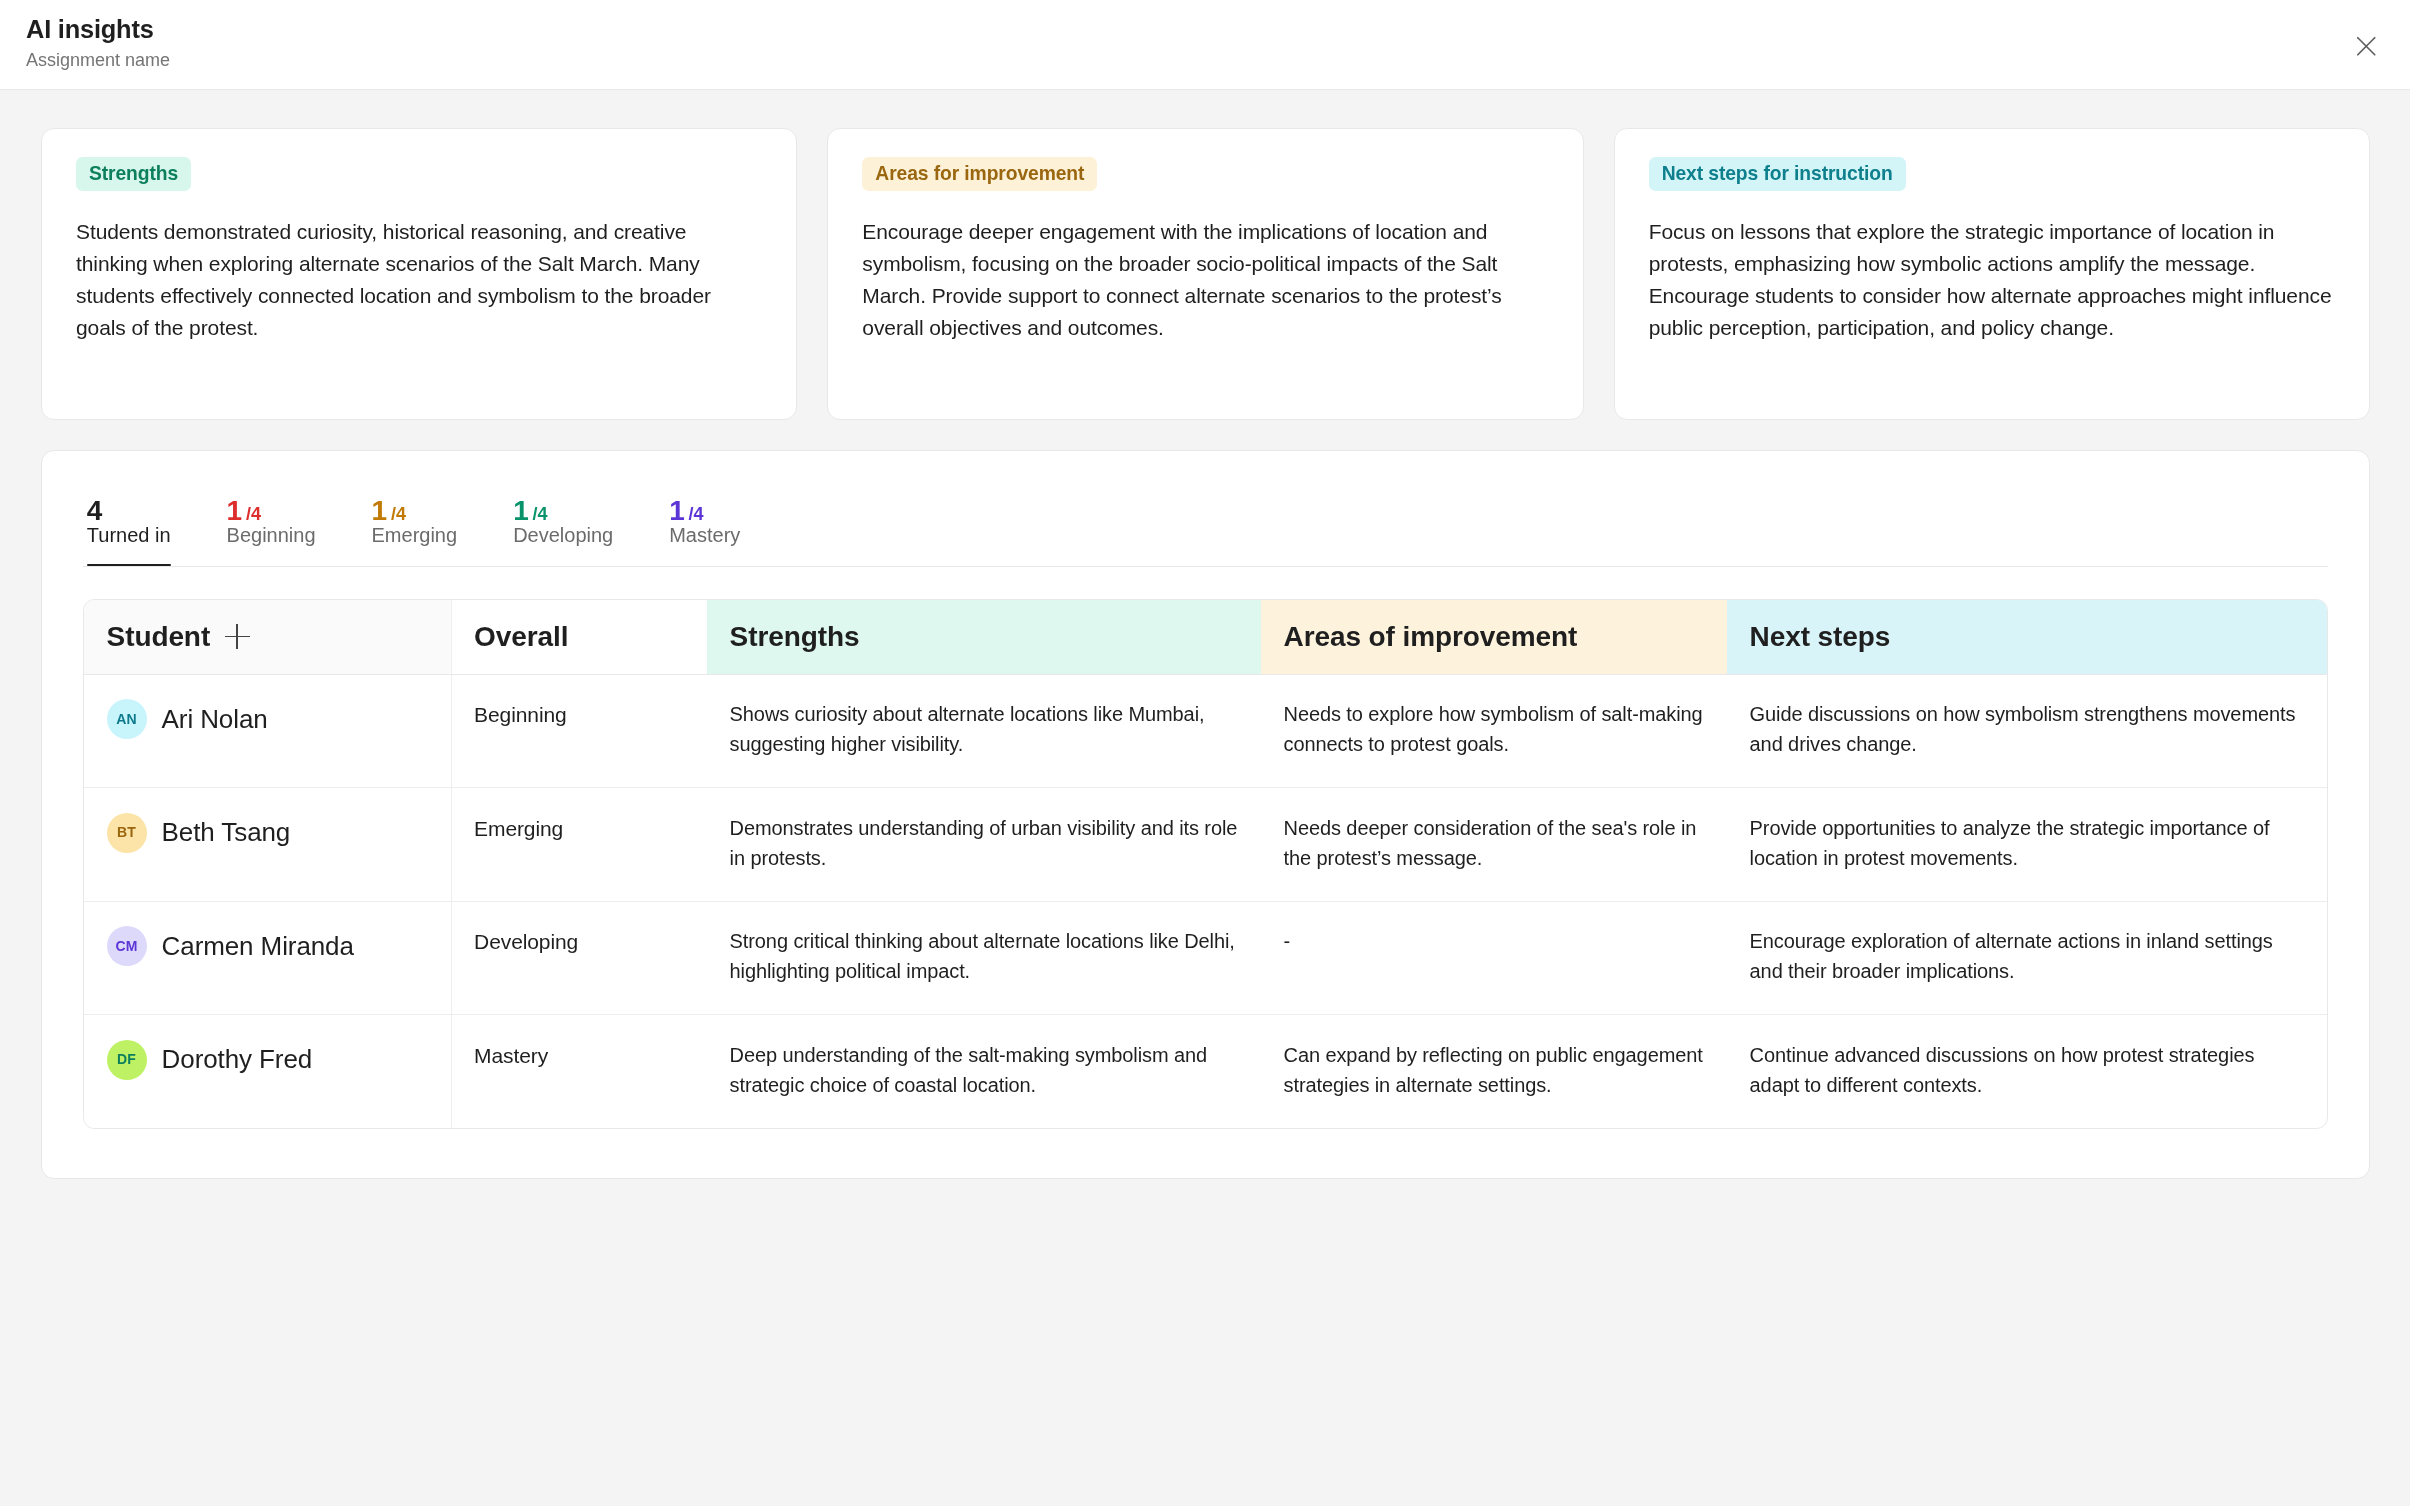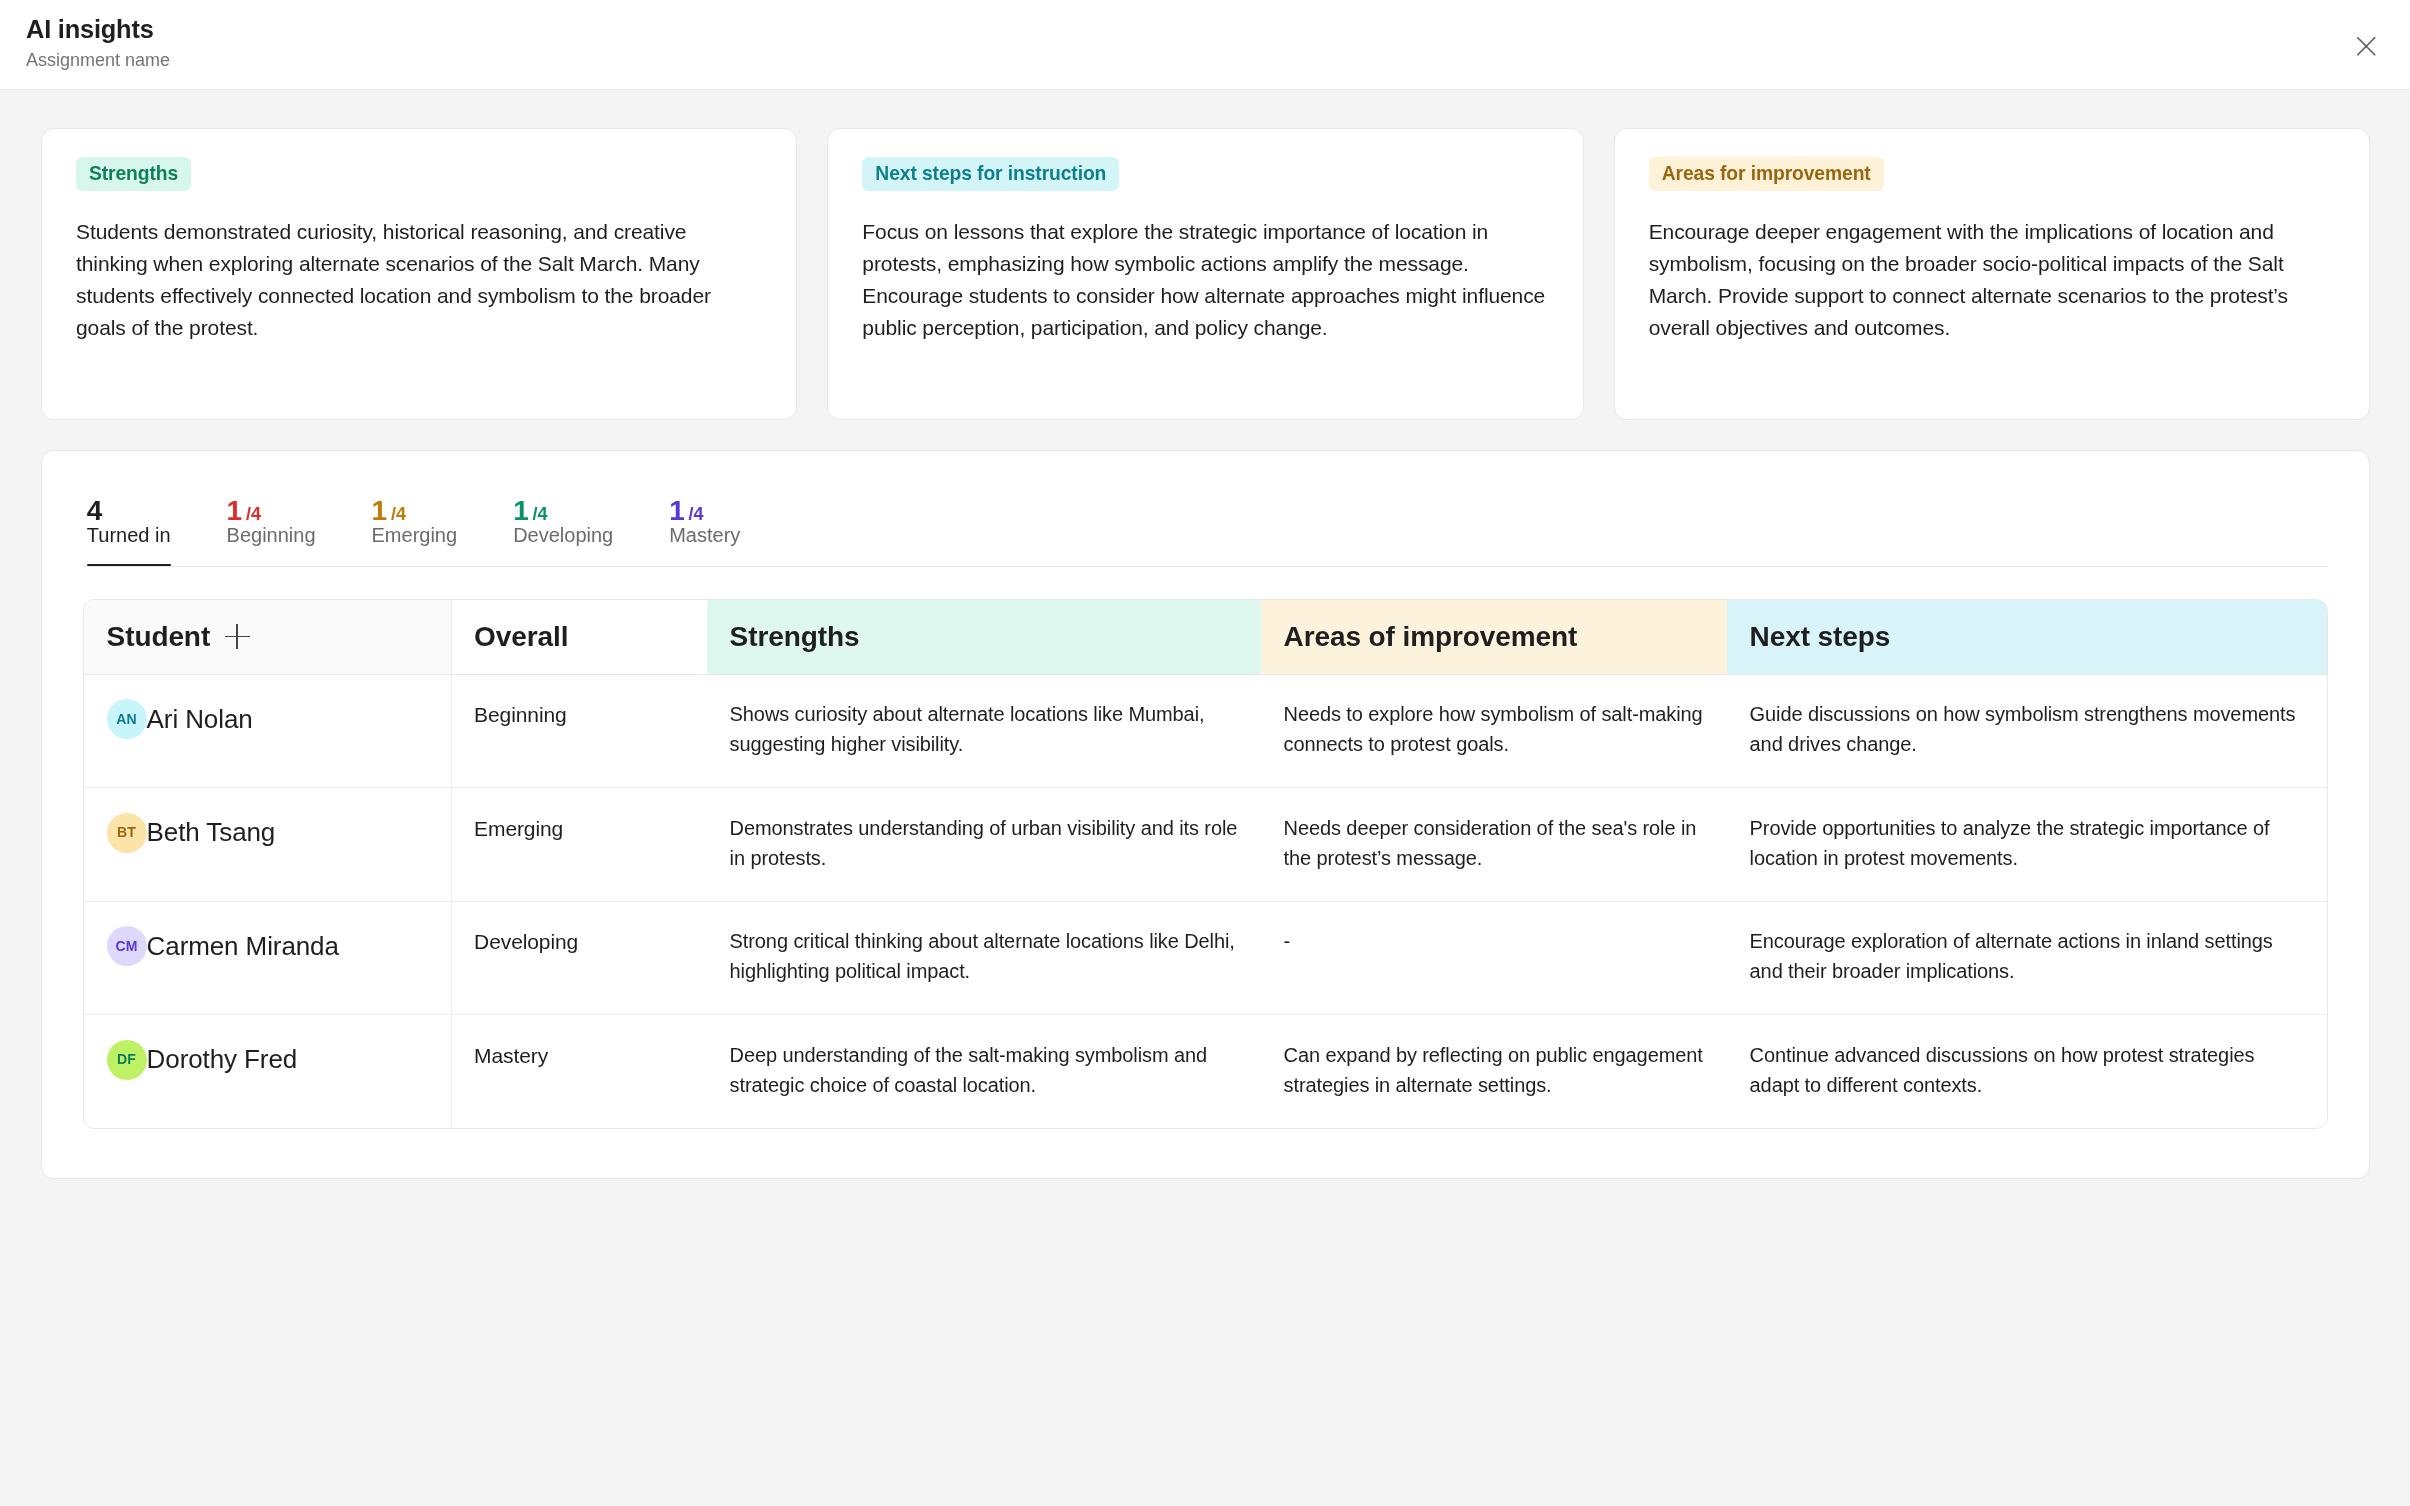--- a/index.html
+++ b/index.html
@@ -192,21 +192,21 @@
     padding: 24.5px 22.6px 28px 22.6px;
     vertical-align: top;
     border-bottom: 0.9px solid #ededed;
     letter-spacing: -0.1px;
   }
   tbody tr:last-child td { border-bottom: none; }
   td.cell-student {
     background: #ffffff;
     border-right: 0.9px solid #eeeeee;
   }
-  .student-inner { display: flex; align-items: center; }
+  .student-inner { display: flex; align-items: center; gap: 15px; }
   .avatar {
     width: 40px; height: 40px;
     border-radius: 50%;
     flex: 0 0 40px;
     display: flex;
     align-items: center;
     justify-content: center;
     font-size: 14px;
     font-weight: bold;
     letter-spacing: 0.2px;
@@ -234,27 +234,27 @@
 <div class="page">
 
   <div class="cards-row">
 
     <div class="insight-card">
       <span class="badge badge-strengths">Strengths</span>
       <p class="card-body">Students demonstrated curiosity, historical reasoning, and creative thinking when exploring alternate scenarios of the Salt March. Many students effectively connected location and symbolism to the broader goals of the protest.</p>
     </div>
 
     <div class="insight-card">
+      <span class="badge badge-areas">Areas for improvement</span>
+      <p class="card-body">Encourage deeper engagement with the implications of location and symbolism, focusing on the broader socio-political impacts of the Salt March. Provide support to connect alternate scenarios to the protest’s overall objectives and outcomes.</p>
+    </div>
+
+    <div class="insight-card">
       <span class="badge badge-next">Next steps for instruction</span>
       <p class="card-body">Focus on lessons that explore the strategic importance of location in protests, emphasizing how symbolic actions amplify the message. Encourage students to consider how alternate approaches might influence public perception, participation, and policy change.</p>
-    </div>
-
-    <div class="insight-card">
-      <span class="badge badge-areas">Areas for improvement</span>
-      <p class="card-body">Encourage deeper engagement with the implications of location and symbolism, focusing on the broader socio-political impacts of the Salt March. Provide support to connect alternate scenarios to the protest’s overall objectives and outcomes.</p>
     </div>
 
   </div>
 
   <div class="main-panel">
 
     <div class="stats">
 
       <button class="stat active">
         <span class="stat-value" style="color: rgb(31, 31, 31);">

